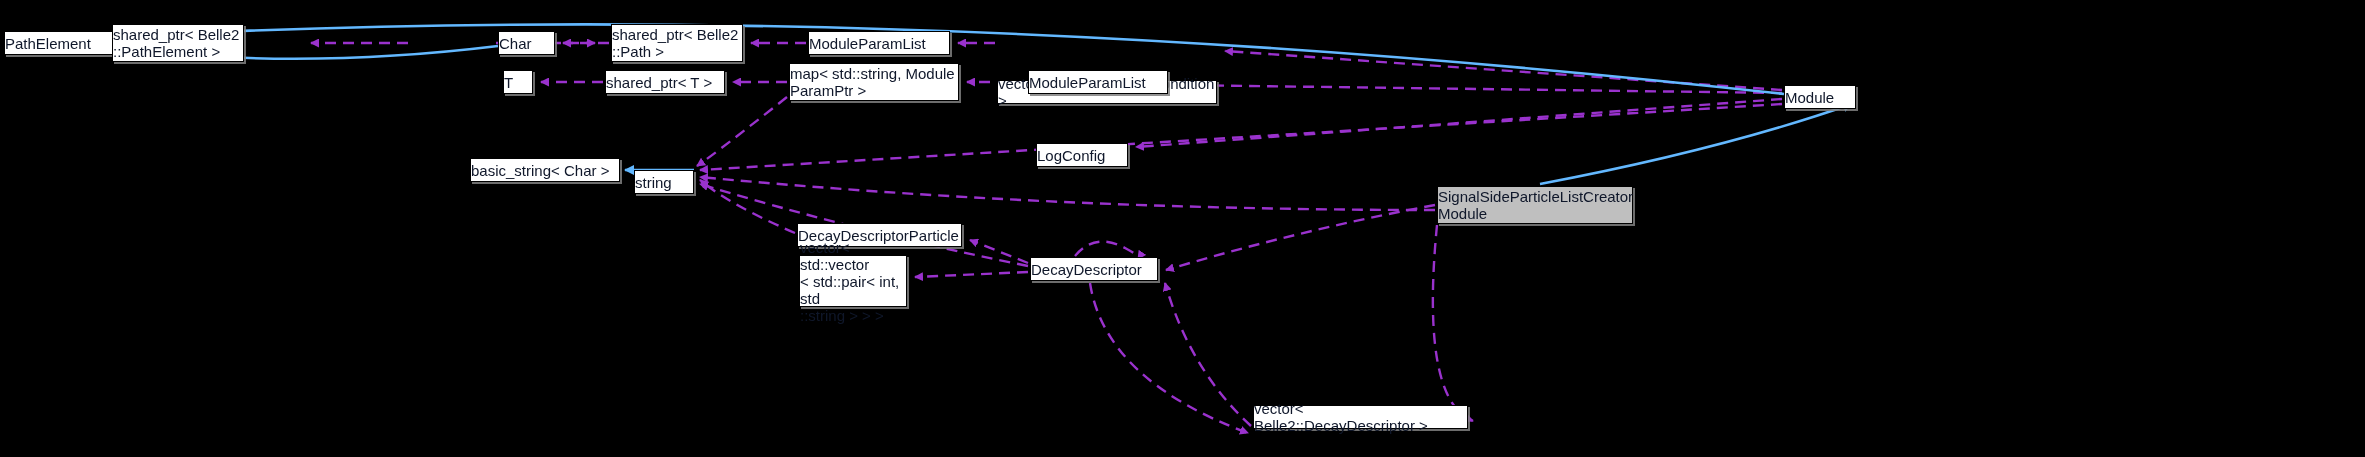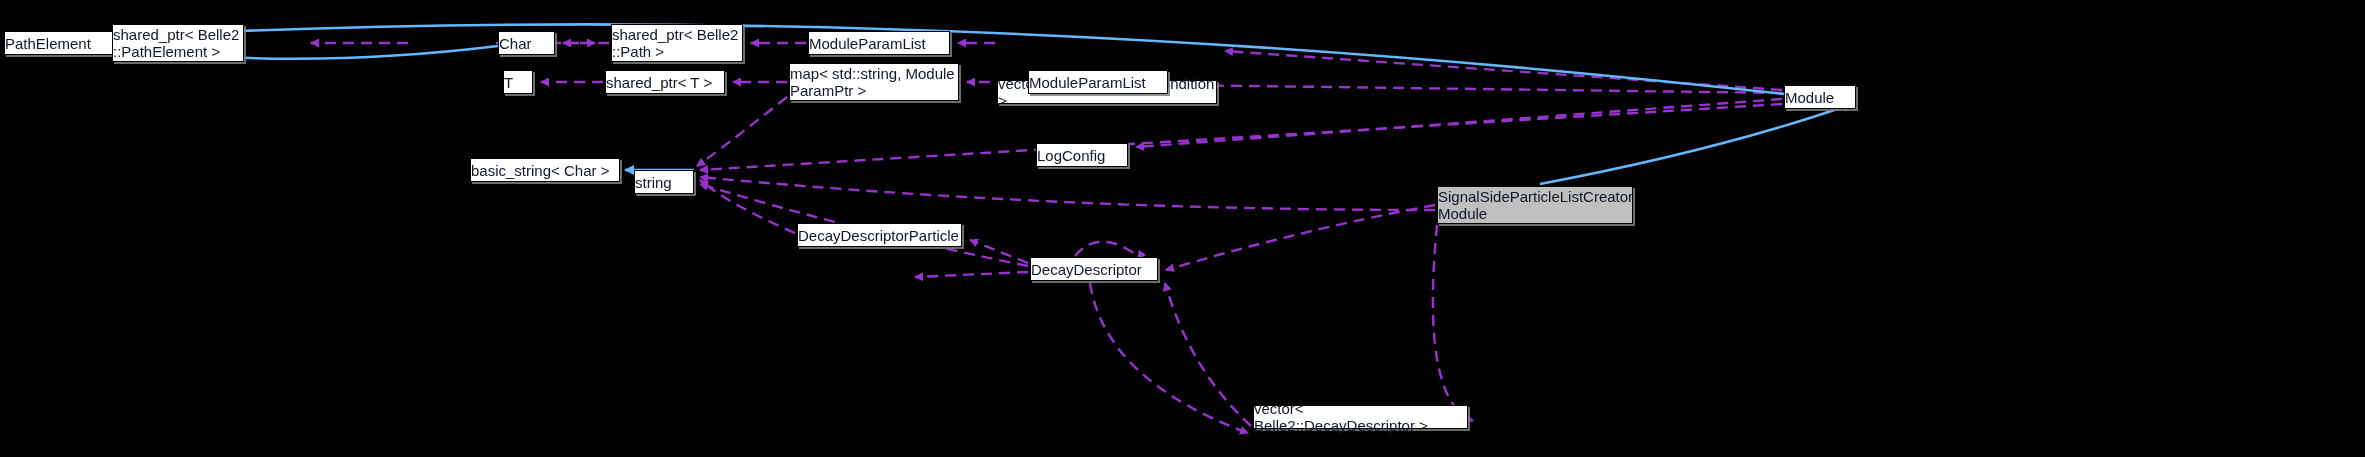--- a/index.html
+++ b/index.html
@@ -155,18 +155,23 @@
   </div>
 
   <div class="node" style="left:797px;top:223px;width:165px;height:24px;">
     <span>DecayDescriptorParticle</span>
   </div>
 
   <div class="node" style="left:1030px;top:257px;width:128px;height:24px;">
     <span>DecayDescriptor</span>
   </div>
 
+  <div class="node" style="left:799px;top:255px;width:108px;height:52px;">
+    <span>vector&lt; std::vector
+&lt; std::pair&lt; int, std
+::string &gt; &gt; &gt;</span>
+  </div>
 
   <div class="node" style="left:1253px;top:405px;width:215px;height:24px;">
     <span>vector&lt; Belle2::DecayDescriptor &gt;</span>
   </div>
 
 </div>
 
 </body></html>

